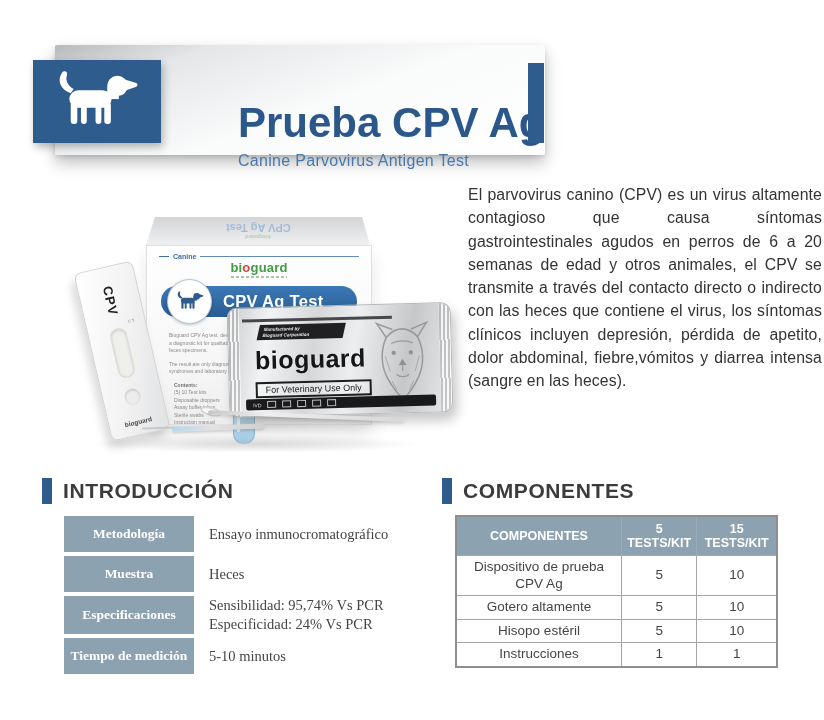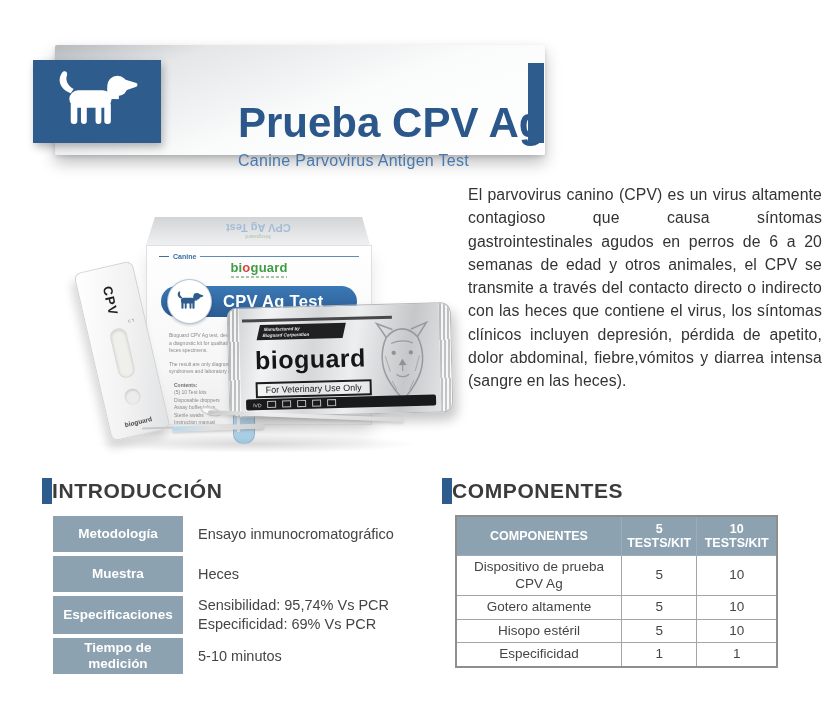--- a/index.html
+++ b/index.html
@@ -104,25 +104,25 @@
   .swab2{position:absolute;left:122px;top:240px;width:92px;height:4.5px;transform:rotate(-2deg);
     background:linear-gradient(90deg,#b9d8ea,#e2e2e2 45%,#cfcfcf);border-radius:2px;
     box-shadow:0 2px 2px rgba(0,0,0,.12);}
   .swab2-tip{position:absolute;left:92px;top:242px;width:32px;height:2px;background:#c8c8c8;
     transform:rotate(-2deg);}
 
   .intro-par{position:absolute;left:468px;top:183px;width:354px;margin:0;
     font-size:15.8px;line-height:23.3px;color:#333;text-align:justify;letter-spacing:.1px;}
 
   
-  .sec-title{position:absolute;display:flex;align-items:center;}
+  .sec-title{position:absolute;display:flex;align-items:center;gap:11px;}
   .sec-bar{width:10px;height:26px;background:#2E5C8C;}
   .sec-text{font-size:21px;font-weight:bold;color:#3b3b3b;letter-spacing:.6px;}
 
-  .spec-rows{position:absolute;left:53px;top:516px;width:372px;}
+  .spec-rows{position:absolute;left:64px;top:516px;width:372px;font-family:Liberation Serif, serif;}
   .spec-row{display:flex;gap:15px;margin-bottom:4px;align-items:stretch;}
   .spec-label{width:130px;min-height:36px;background:#8DA2B0;color:#fff;font-weight:bold;
     font-size:13.5px;line-height:16px;display:flex;align-items:center;justify-content:center;
     text-align:center;padding:2px 6px;box-sizing:border-box;flex-shrink:0;}
   .spec-value{align-self:center;font-size:14.5px;color:#454545;line-height:19px;}
 
   .comp-table{position:absolute;left:455px;top:515px;border-collapse:collapse;width:323px;
     border:2px solid #8e8e8e;}
   .comp-table th{background:#8DA2B0;color:#fff;font-size:12.5px;font-weight:bold;
     padding:5px 2px;border:1px solid #9aacb9;border-left:1px solid #c3ced6;}
@@ -269,58 +269,58 @@
       <div class="spec-value">Ensayo inmunocromatográfico</div>
     </div>
     <div class="spec-row">
       <div class="spec-label">Muestra</div>
       <div class="spec-value">Heces</div>
     </div>
     <div class="spec-row">
       <div class="spec-label">Especificaciones</div>
       <div class="spec-value">
         <div>Sensibilidad: 95,74% Vs PCR</div>
-        <div>Especificidad: 69% Vs PCR</div>
+        <div>Especificidad: 24% Vs PCR</div>
       </div>
     </div>
     <div class="spec-row">
       <div class="spec-label">Tiempo de medición</div>
       <div class="spec-value">5-10 minutos</div>
     </div>
   </div>
 
   <div class="sec-title" style="left:442px;top:478px;">
     <div class="sec-bar"></div>
     <div class="sec-text">COMPONENTES</div>
   </div>
   <table class="comp-table">
     <thead>
       <tr>
         <th class="c1">COMPONENTES</th>
         <th>5 TESTS/KIT</th>
-        <th>10 TESTS/KIT</th>
+        <th>15 TESTS/KIT</th>
       </tr>
     </thead>
     <tbody>
       <tr>
         <td>Dispositivo de prueba CPV Ag</td>
         <td>5</td>
         <td>10</td>
       </tr>
       <tr>
         <td>Gotero altamente</td>
         <td>5</td>
         <td>10</td>
       </tr>
       <tr>
         <td>Hisopo estéril</td>
         <td>5</td>
         <td>10</td>
       </tr>
       <tr>
-        <td>Especificidad</td>
+        <td>Instrucciones</td>
         <td>1</td>
         <td>1</td>
       </tr>
     </tbody>
   </table>
 
 </div>
 
 </body></html>

